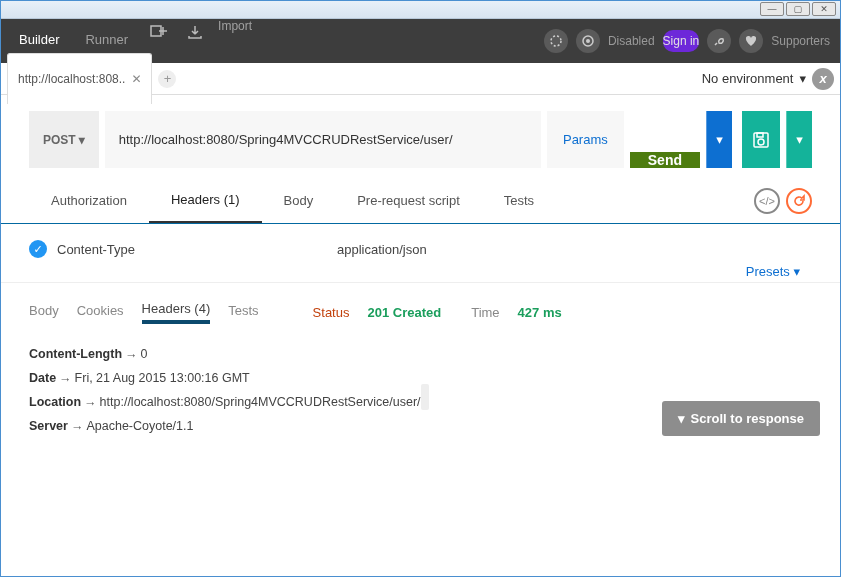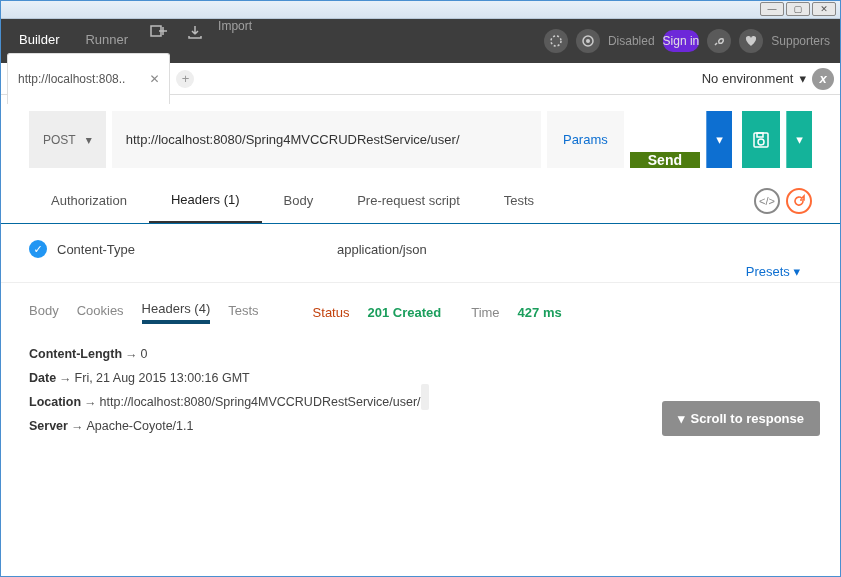--- a/index.html
+++ b/index.html
@@ -14,28 +14,28 @@
     .nav-tab.active { color: #fff; border-bottom: 3px solid #ff6c37; }
     .icon-btn { width: 26px; height: 26px; display:flex; align-items:center; justify-content:center; color:#bbb; cursor:pointer; }
     .import-lbl { color: #a0a0a0; font-size: 12px; cursor:pointer; }
     .topbar-right { margin-left: auto; display:flex; align-items:center; gap:8px; }
     .round-btn { width: 24px; height: 24px; border-radius: 50%; background:#5a5a5a; display:flex; align-items:center; justify-content:center; color:#ccc; cursor:pointer; }
     .disabled-lbl { color:#999; font-size:12px; }
     .signin-btn { background:#6d28d9; color:#e0e0e0; padding:4px 0; border-radius:10px; font-size:12px; cursor:pointer; }
     .supporters-lbl { color:#999; font-size:12px; }
     
     .tabstrip { height: 32px; border-bottom:1px solid #ddd; display:flex; align-items:center; padding: 0 6px; position: relative; }
-    .req-tab { display:flex; align-items:flex-end; gap:24px; padding: 18px 10px; background:#fff; border:1px solid #ddd; border-bottom:none; border-radius:3px 3px 0 0; font-size:12px; color:#555; cursor:pointer; }
+    .req-tab { display:flex; align-items:flex-end; gap:6px; padding: 18px 10px; background:#fff; border:1px solid #ddd; border-bottom:none; border-radius:3px 3px 0 0; font-size:12px; color:#555; cursor:pointer; }
     .req-tab .close { color:#888; cursor:pointer; }
     .newtab { margin-left:6px; width:18px;height:18px;border-radius:50%; background:#eee; color:#999; display:flex;align-items:center;justify-content:center; cursor:pointer; }
     .env-sel { margin-left:auto; display:flex; align-items:center; gap:6px; color:#333; font-size:13px; cursor:pointer; }
     .env-circle { width:22px;height:22px;border-radius:50%; background:#999; color:#fff; display:flex;align-items:center;justify-content:center; font-style:italic; font-weight:bold; font-size:13px; }
     
     .reqbar { padding: 16px 28px 10px; display:flex; gap:6px; align-items:stretch; }
-    .method-sel { background:#eee; padding:0 14px; display:flex;align-items:center; gap:10px; color:#666; font-size:12px; font-weight:400; cursor:pointer; }
+    .method-sel { background:#eee; padding:0 14px; display:flex;align-items:center; gap:3px; color:#666; font-size:12px; font-weight:700; cursor:pointer; }
     .url-input { flex:1; border:none; background:#f7f7f7; padding:0 14px; font-size:13px; color:#333; }
     .params-link { padding:0 16px; display:flex;align-items:center; color:#0d6fd1; font-size:13px; cursor:pointer; background:#f7f7f7; }
     .send-btn { background:#4d7c0f; color:#fff; padding:0 18px; display:flex;align-items:center; font-weight:600; font-size:14px; cursor:pointer;margin-top:41px; }
     .send-drop { background:#0d6fd1; color:#fff; width:26px; display:flex;align-items:center;justify-content:center; cursor:pointer; border-left:1px solid rgba(255,255,255,0.3); }
     .save-btn { background:#14b39a; color:#fff; width:38px; display:flex;align-items:center;justify-content:center; cursor:pointer; margin-left:4px; }
     .save-drop { background:#14b39a; color:#fff; width:26px; display:flex;align-items:center;justify-content:center; cursor:pointer; border-left:1px solid rgba(255,255,255,0.3); }
     
     .section-tabs { display:flex; padding: 0 28px; border-bottom:1px solid #0369a1; align-items:center; }
     .sec-tab { padding: 14px 22px; color:#555; font-size:13px; cursor:pointer; }
     .sec-tab.active { border-bottom:2px solid #333; color:#222; }

